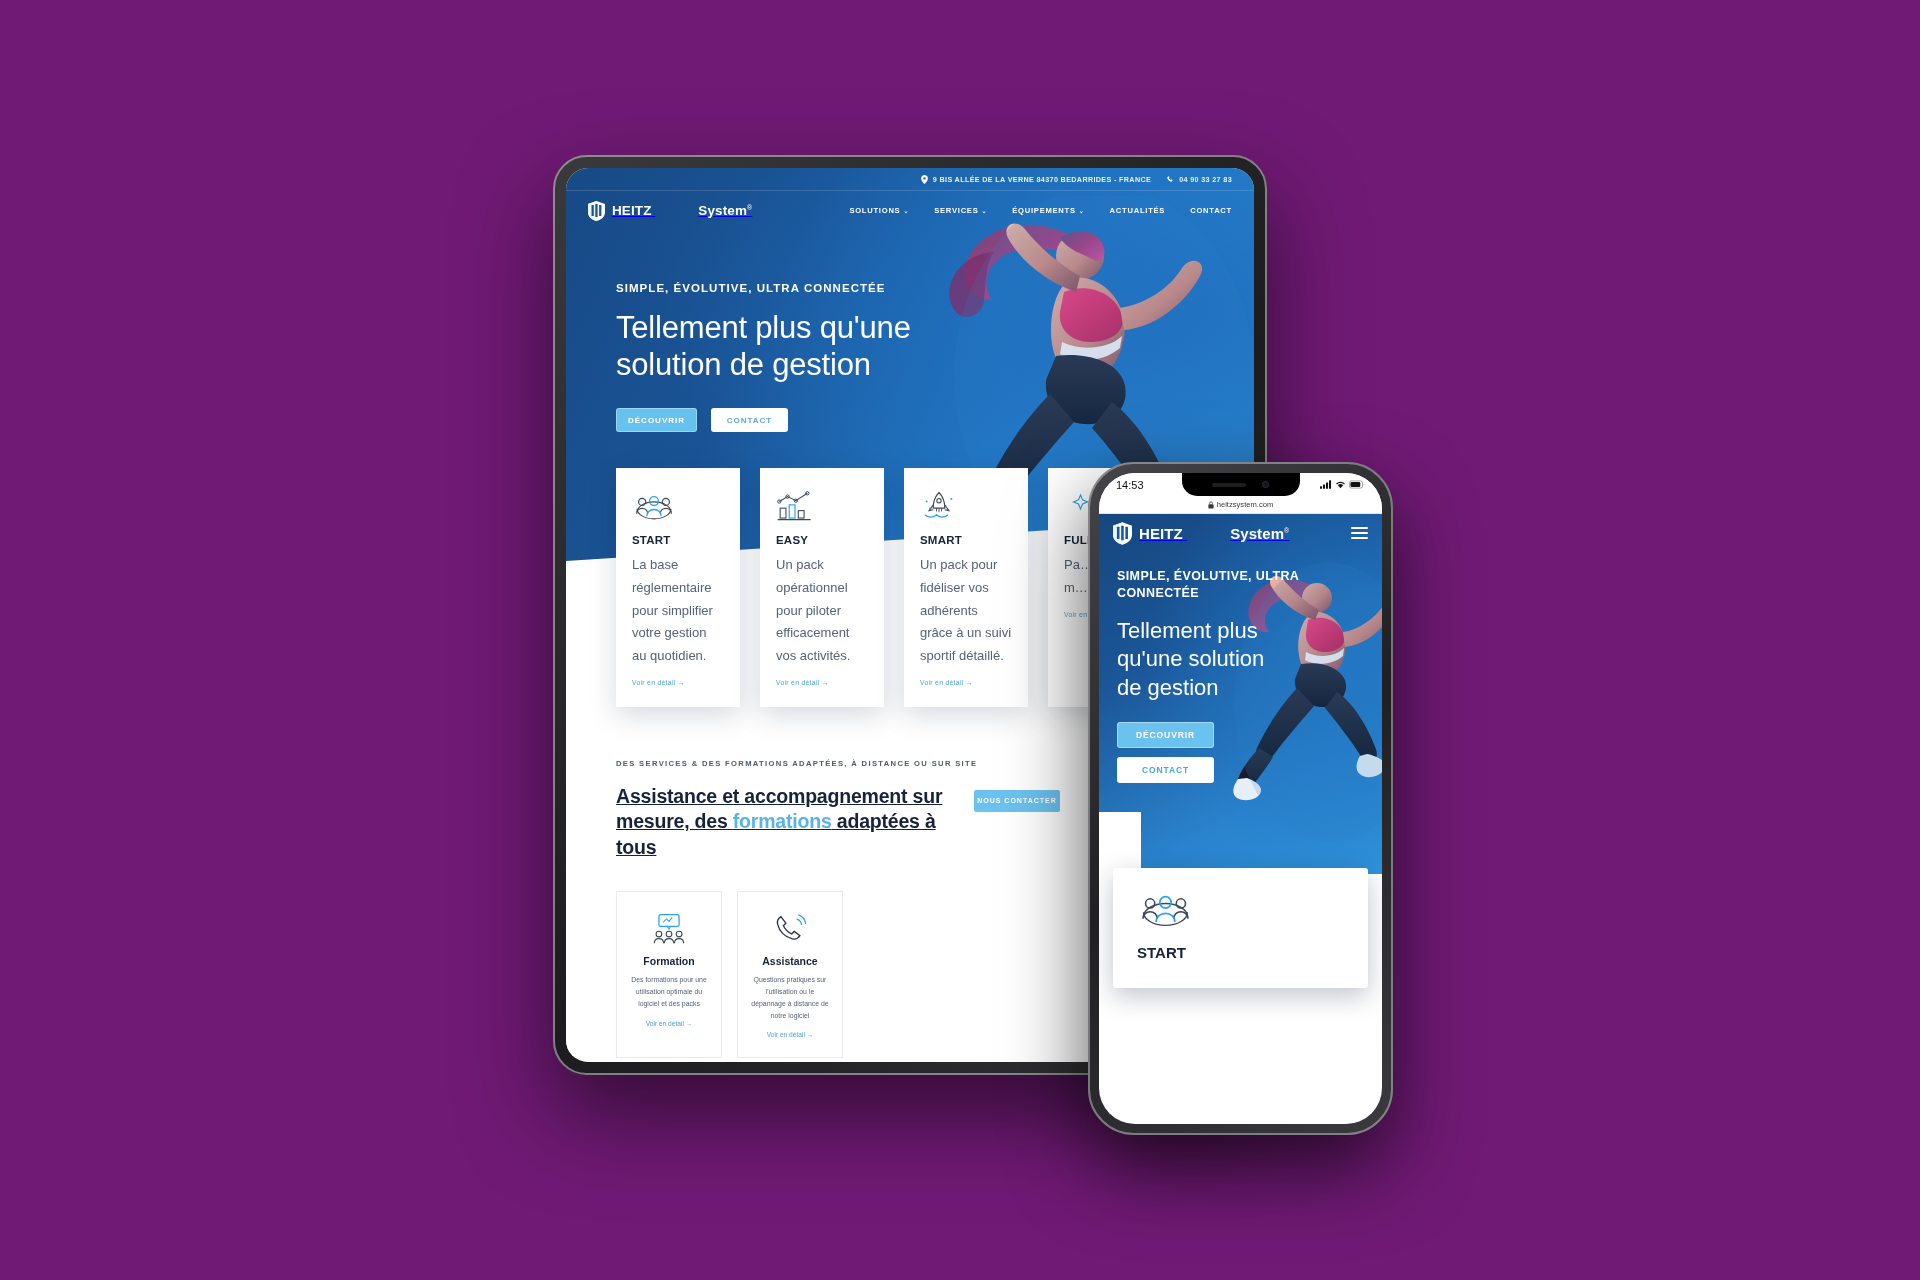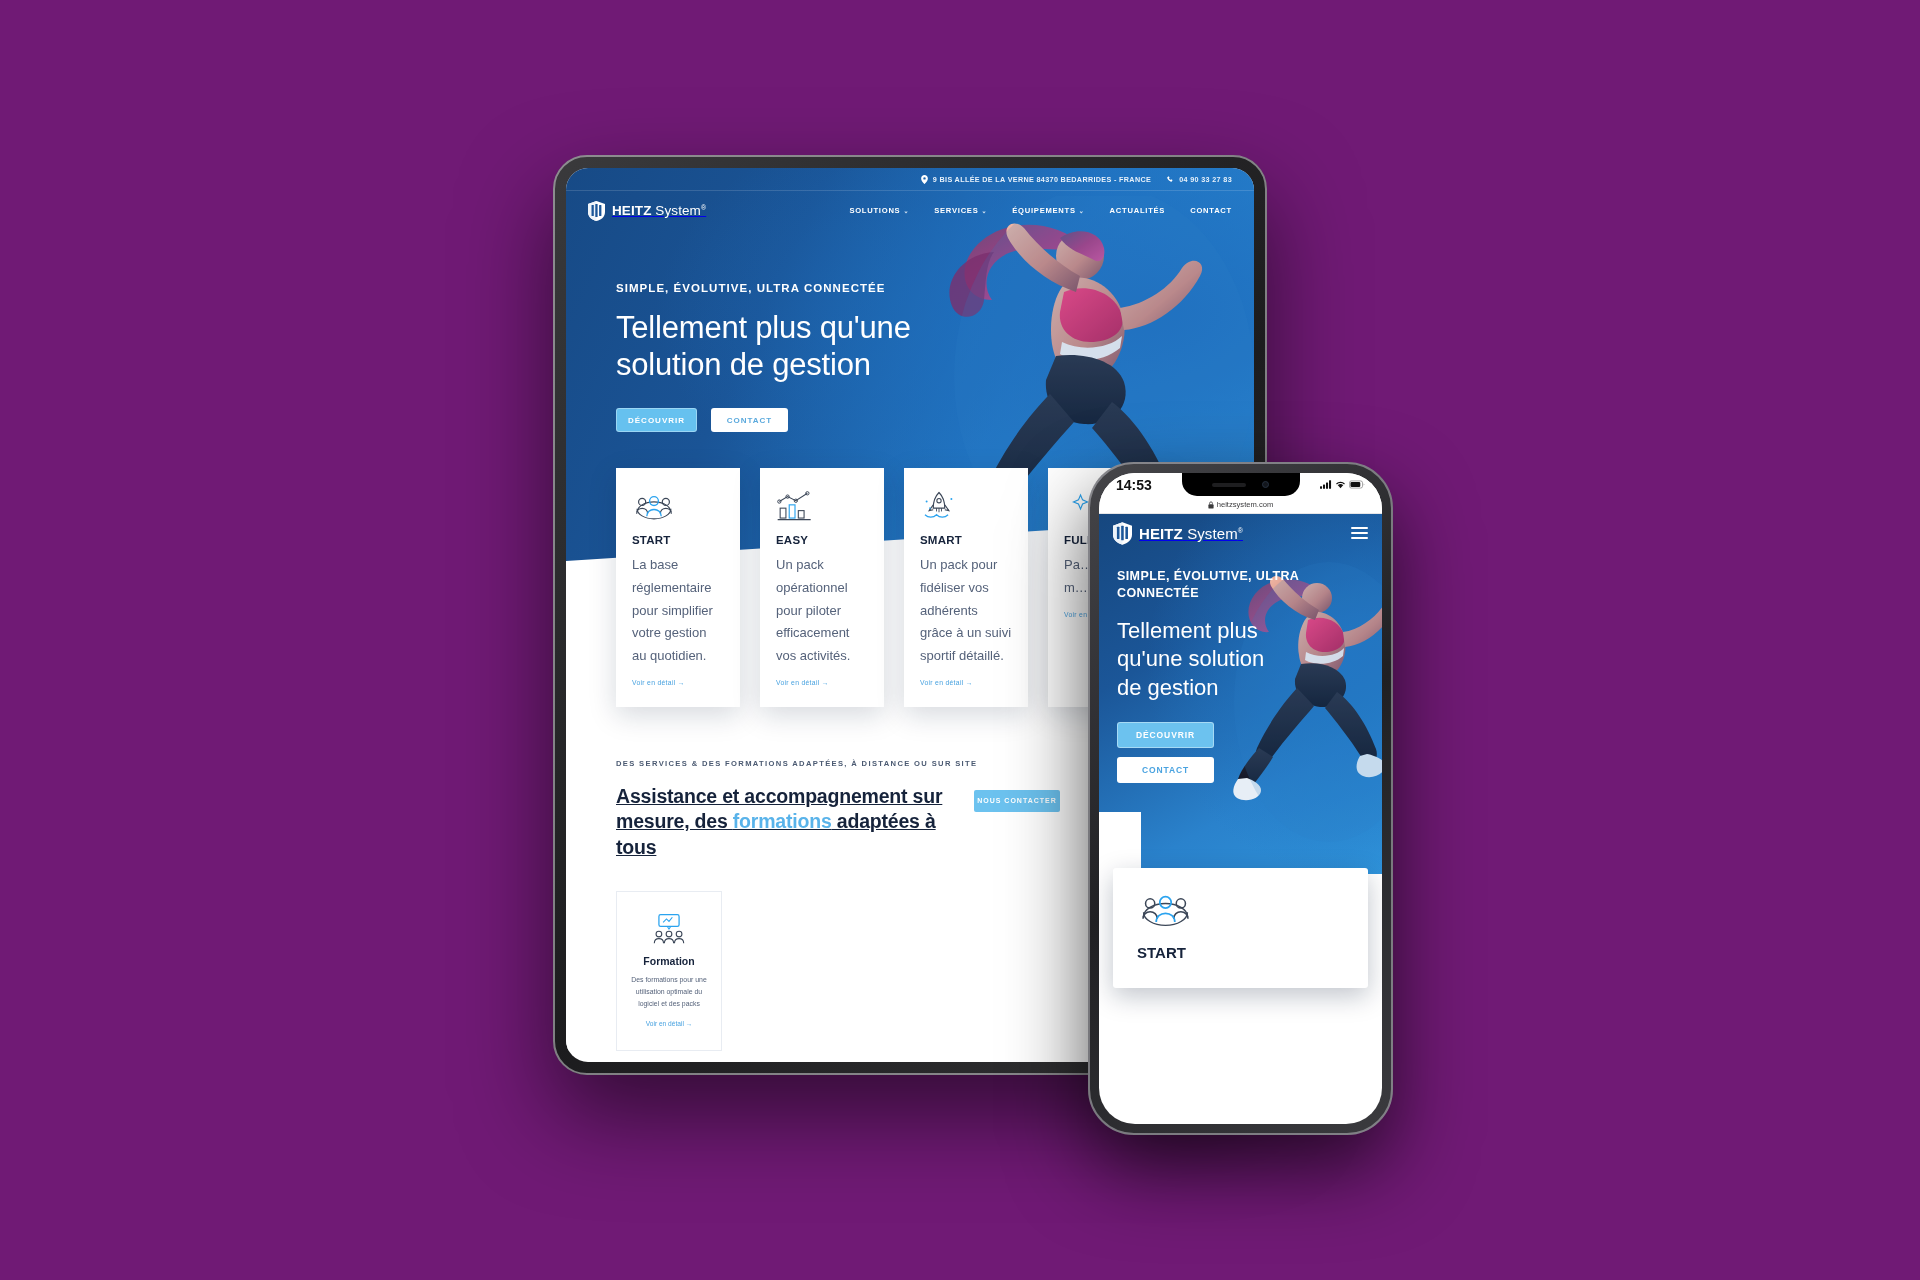--- a/index.html
+++ b/index.html
@@ -52,21 +52,21 @@
   .t-topbar svg { width:7px; height:9px; }
   .t-navrow {
     height:40px; display:flex; align-items:center;
     padding:0 22px; position:relative; z-index:6;
     border-top:1px solid rgba(255,255,255,.14);
   }
   .logo { display:flex; align-items:center; gap:7px; }
   .logo .shield { width:17px; height:20px; }
   .logo .txt { color:#fff; font-size:13.5px; letter-spacing:.1px; }
   .logo .txt b { font-weight:700; }
-  .logo .txt span { font-weight:400; }
+  .logo .txt span { font-weight:700;margin-left:43px; }
   .logo .txt sup { font-size:7px; vertical-align:super;}
   .t-nav { margin-left:auto; display:flex; align-items:center; gap:25px; }
   .t-nav a {
     color:#fff; font-size:7.6px; font-weight:700; letter-spacing:.75px;
     text-decoration:none; display:flex; align-items:center; gap:3px; white-space:nowrap;
   }
   .t-nav .cv { font-size:6px; opacity:.85; }
 
   .t-heroBody { position:relative; z-index:6; padding:52px 0 0 50px; }
   .t-kicker {
@@ -143,21 +143,21 @@
   .notch{
     position:absolute; top:0; left:50%; transform:translateX(-50%);
     width:118px; height:23px; background:#000;
     border-bottom-left-radius:15px; border-bottom-right-radius:15px; z-index:30;
     display:flex; align-items:center; justify-content:center; gap:16px;
   }
   .notch .spk{ width:34px; height:4px; border-radius:3px; background:#1e1e20;}
   .notch .cam{ width:7px; height:7px; border-radius:50%; background:#13161c; border:1px solid #26313f;}
   .p-status{
     height:23px; display:flex; align-items:center; justify-content:space-between;
-    padding:8px 17px; font-size:14px; font-weight:700; color:#111; background:#fff;
+    padding:8px 17px; font-size:11px; font-weight:400; color:#111; background:#fff;
   }
   .p-status .right{ display:flex; align-items:center; gap:3px;}
   .p-url{
     height:18px; background:#fff; display:flex; align-items:center; justify-content:center;
     gap:3px; font-size:7.6px; color:#3b3b3d; border-bottom:1px solid #e6e6e8;
   }
   .p-hero{
     position:relative; height:360px; overflow:hidden;
     background:
       radial-gradient(115% 95% at 88% 42%, rgba(32,118,196,.92) 0%, rgba(22,72,140,0) 62%),
@@ -408,20 +408,31 @@
                 <path d="M19.5 37c0-3.4 2.5-5.5 5.5-5.5s5.5 2.1 5.5 5.5" fill="none" stroke="#3c4758" stroke-width="1.3"></path>
                 <circle cx="37" cy="26" r="3.4" fill="none" stroke="#3c4758" stroke-width="1.3"></circle>
                 <path d="M31.5 37c0-3.4 2.5-5.5 5.5-5.5s5.5 2.1 5.5 5.5" fill="none" stroke="#3c4758" stroke-width="1.3"></path>
               </svg>
             </div>
             <h4>Formation</h4>
             <p>Des formations pour une utilisation optimale du logiciel et des packs</p>
             <a href="#">Voir en détail →</a>
           </div>
 
+          <div class="scard">
+            <div class="ic">
+              <svg viewBox="0 0 46 40" width="38" height="34">
+                <path d="M12 5c-3 2-5 5-4 9 2 9 9 16 18 18 4 1 7-1 9-4l-7-5-3 3c-4-2-8-6-10-10l3-3-6-8z" fill="none" stroke="#2a3242" stroke-width="1.6"></path>
+                <path d="M31 8a8 8 0 0 1 6 7M33 3a13 13 0 0 1 9 11" fill="none" stroke="#2aa3ef" stroke-width="1.5"></path>
+              </svg>
+            </div>
+            <h4>Assistance</h4>
+            <p>Questions pratiques sur l'utilisation ou le dépannage à distance de notre logiciel</p>
+            <a href="#">Voir en détail →</a>
+          </div>
 
 
         </div>
       </section>
     </div>
   </div>
 
   <div class="phone">
     <div class="phone-screen">
       <div class="notch">

